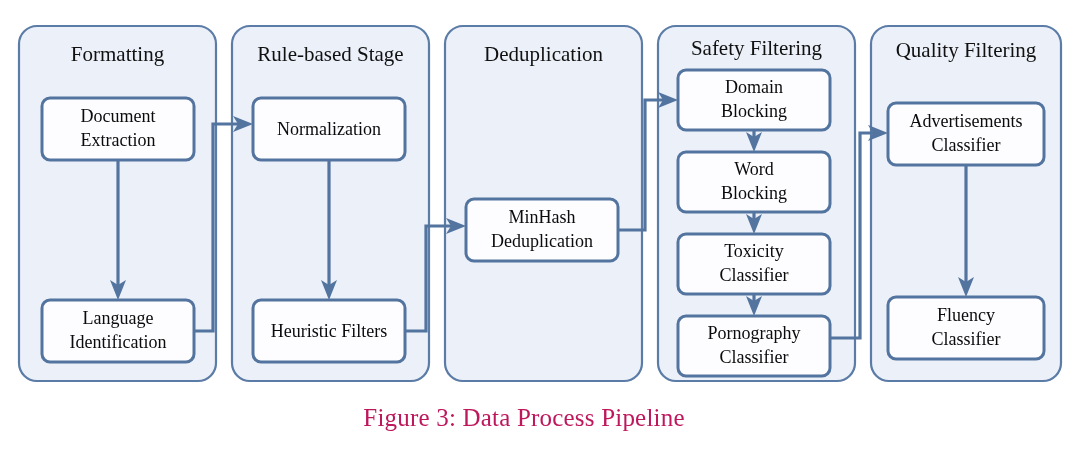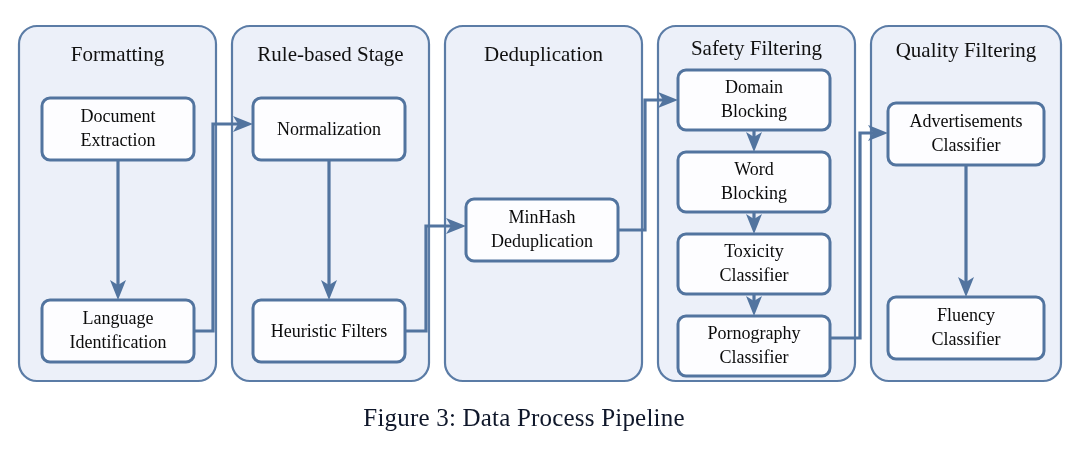--- a/index.html
+++ b/index.html
@@ -62,21 +62,21 @@
     stroke: none;
   }
   .caption {
     position: absolute;
     left: 0;
     top: 404px;
     width: 1048px;
     text-align: center;
     font-family: "Liberation Serif", "DejaVu Serif", serif;
     font-size: 25px;
-    color: #0f172a;
+    color: #be185d;
     letter-spacing: 0.2px;
   }
 </style>
 </head>
 <body>
 
 <div id="figure-root">
 
   <svg id="pipeline-svg" viewBox="0 0 1080 400">
 

